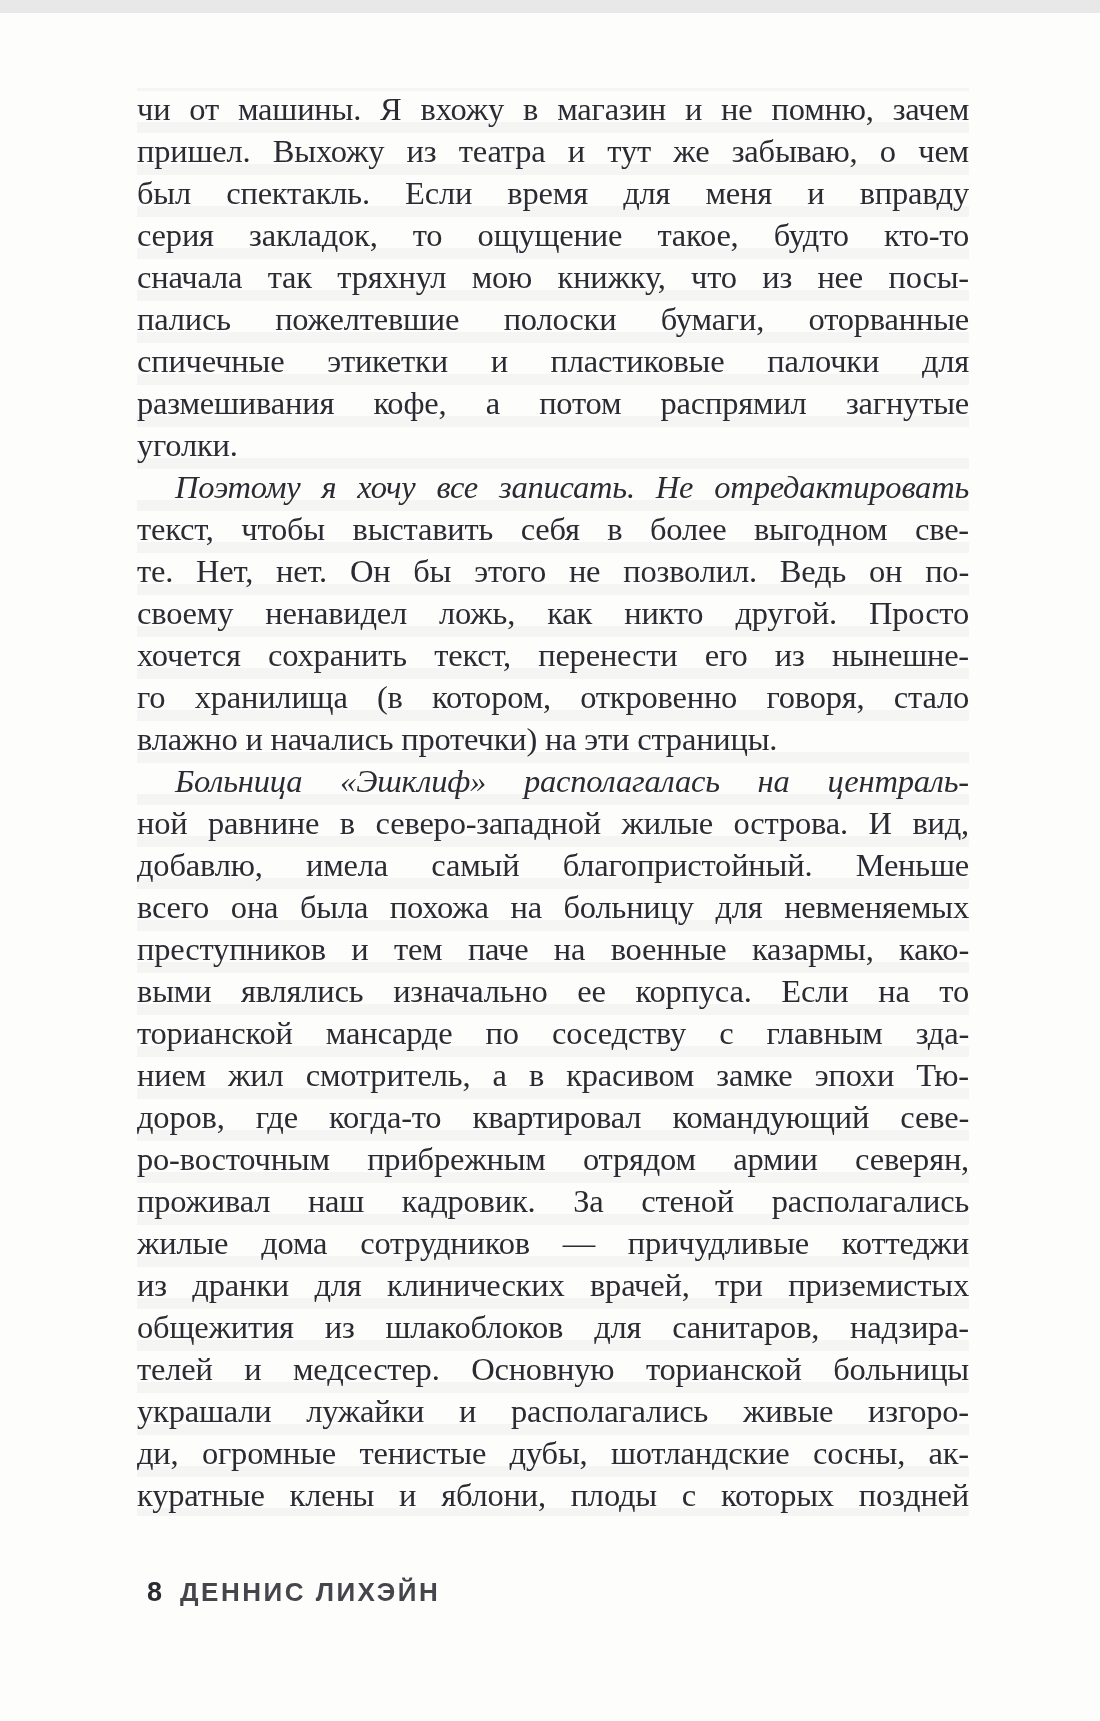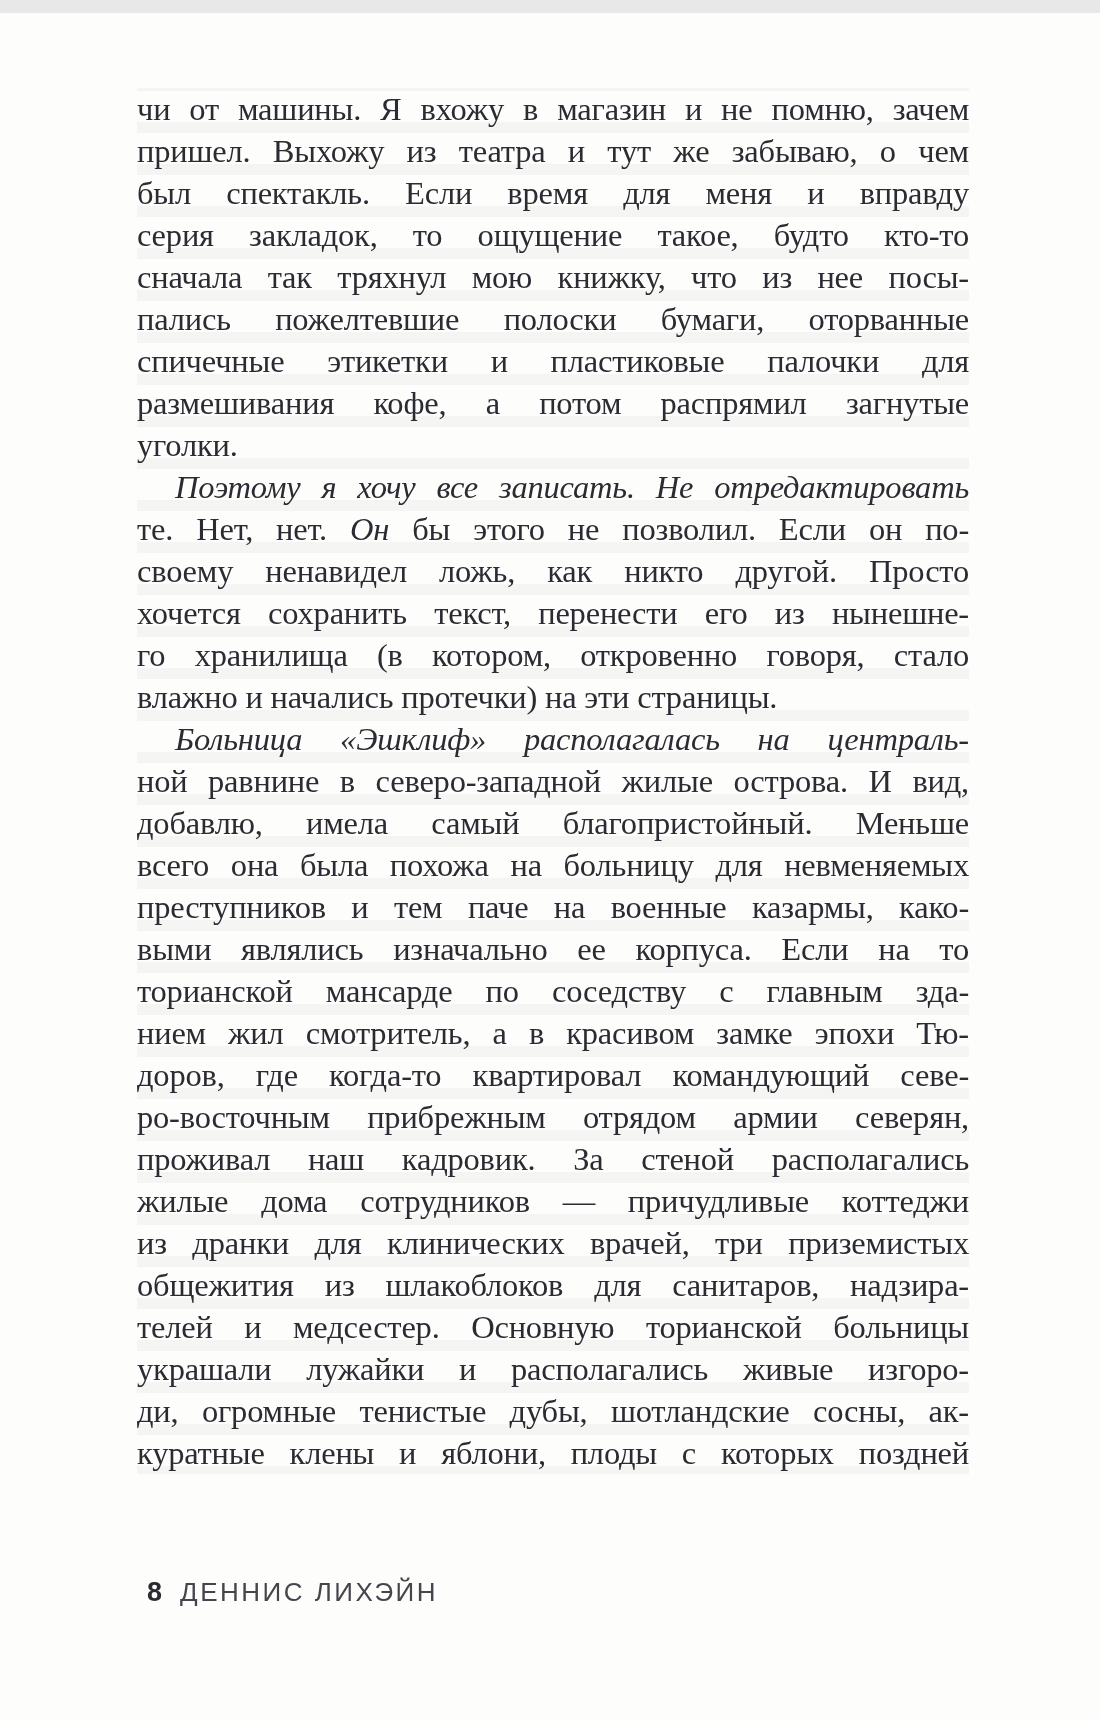--- a/index.html
+++ b/index.html
@@ -45,62 +45,62 @@
   }
   .line.left {
     text-align: center;
     text-align-last: left;
   }
   .line.indent {
     padding-left: 38px;
     font-style: italic;
   }
   .line .it {
-    font-style: italic;
   }
   .footer {
     position: absolute;
     left: 147px;
     top: 1564px;
     height: 30px;
     display: flex;
     align-items: baseline;
     font-family: "Liberation Sans", "DejaVu Sans", sans-serif;
   }
   .page-number {
     font-size: 27px;
     font-weight: bold;
     color: #2a2a31;
     letter-spacing: 1px;
   }
   .running-title {
     margin-left: 17px;
     font-size: 26px;
-    font-weight: normal;
+    font-weight: bold;
     color: #45454c;
     letter-spacing: 2.5px;
   }
 </style>
 </head>
 <body>
 
 <div class="page">
 
   <div class="body-text" id="body-text">
       <div class="line justify">чи от машины. Я вхожу в магазин и не помню, зачем</div>
       <div class="line justify">пришел. Выхожу из театра и тут же забываю, о чем</div>
       <div class="line justify">был спектакль. Если время для меня и вправду</div>
       <div class="line justify">серия закладок, то ощущение такое, будто кто-то</div>
       <div class="line justify">сначала так тряхнул мою книжку, что из нее посы-</div>
       <div class="line justify">пались пожелтевшие полоски бумаги, оторванные</div>
       <div class="line justify">спичечные этикетки и пластиковые палочки для</div>
       <div class="line justify">размешивания кофе, а потом распрямил загнутые</div>
       <div class="line left">уголки.</div>
       <div class="line justify indent">Поэтому я хочу все записать. Не отредактировать</div>
-      <div class="line justify"><span>те. Нет, нет. </span><span class="it">Он</span><span> бы этого не позволил. Если он по-</span></div>
+      <div class="line justify">текст, чтобы выставить себя в более выгодном све-</div>
+      <div class="line justify"><span>те. Нет, нет. </span><span class="it">Он</span><span> бы этого не позволил. Ведь он по-</span></div>
       <div class="line justify">своему ненавидел ложь, как никто другой. Просто</div>
       <div class="line justify">хочется сохранить текст, перенести его из нынешне-</div>
       <div class="line justify">го хранилища (в котором, откровенно говоря, стало</div>
       <div class="line left">влажно и начались протечки) на эти страницы.</div>
       <div class="line justify indent">Больница «Эшклиф» располагалась на централь-</div>
       <div class="line justify">ной равнине в северо-западной жилые острова. И вид,</div>
       <div class="line justify">добавлю, имела самый благопристойный. Меньше</div>
       <div class="line justify">всего она была похожа на больницу для невменяемых</div>
       <div class="line justify">преступников и тем паче на военные казармы, како-</div>
       <div class="line justify">выми являлись изначально ее корпуса. Если на то</div>

